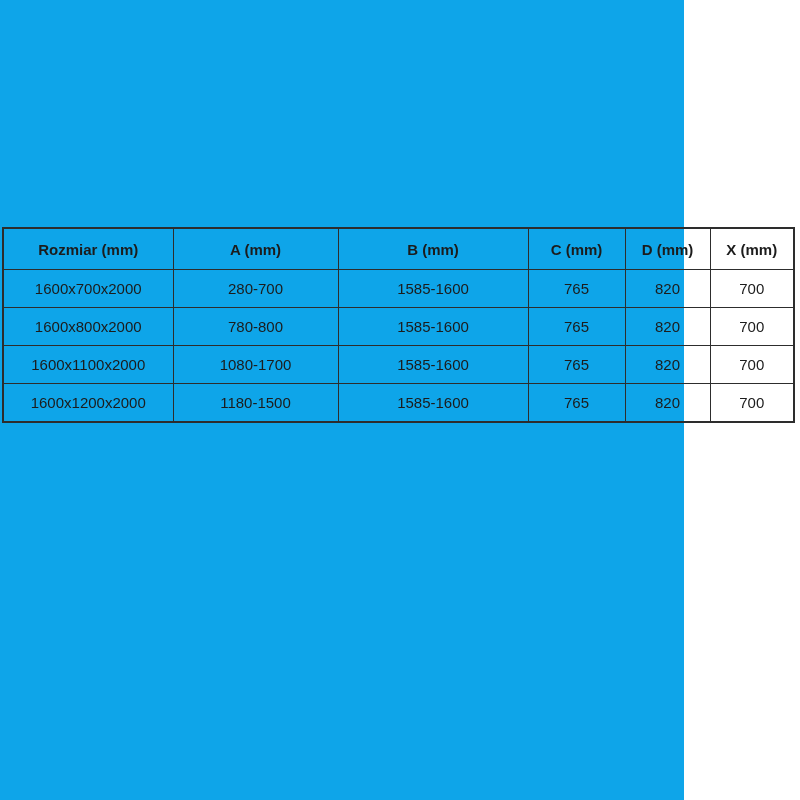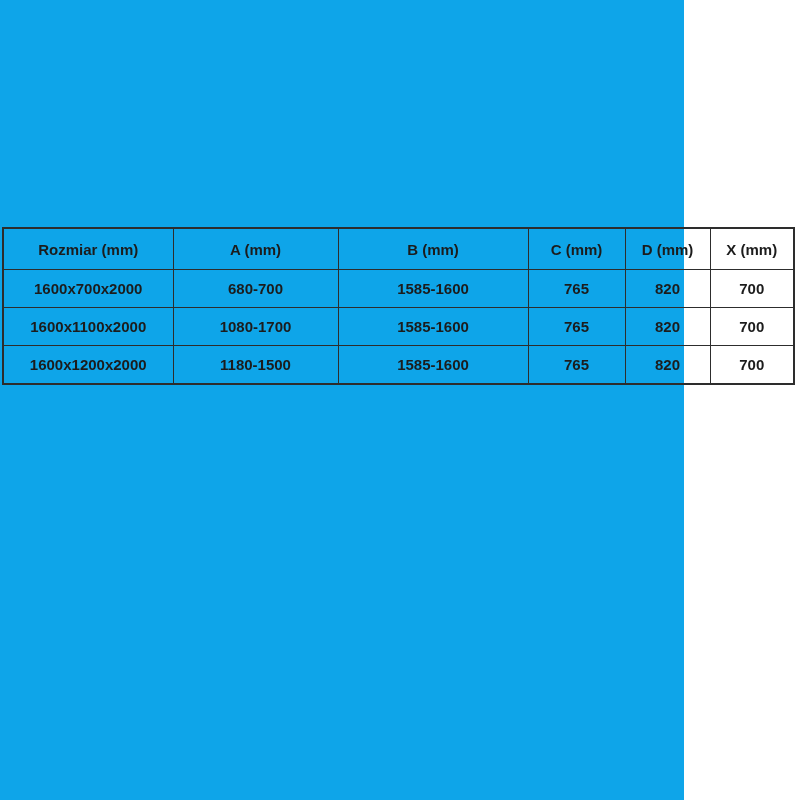--- a/index.html
+++ b/index.html
@@ -33,21 +33,21 @@
     padding: 0;
     overflow: hidden;
     white-space: nowrap;
   }
   table.dim-table thead th {
     height: 40px;
     font-weight: bold;
   }
   table.dim-table tbody td {
     height: 37px;
-    font-weight: bold;
+    font-weight: normal;
   }
   
   col.c-rozmiar { width: 170px; }
   col.c-a       { width: 165px; }
   col.c-b       { width: 190px; }
   col.c-c       { width: 97px; }
   col.c-d       { width: 85px; }
   col.c-x       { width: 84px; }
 </style>
 </head>
@@ -69,21 +69,29 @@
           <th>A (mm)</th>
           <th>B (mm)</th>
           <th>C (mm)</th>
           <th>D (mm)</th>
           <th>X (mm)</th>
         </tr>
     </thead>
     <tbody id="table-body">
         <tr>
           <td>1600x700x2000</td>
-          <td>680-700</td>
+          <td>280-700</td>
+          <td>1585-1600</td>
+          <td>765</td>
+          <td>820</td>
+          <td>700</td>
+        </tr>
+        <tr>
+          <td>1600x800x2000</td>
+          <td>780-800</td>
           <td>1585-1600</td>
           <td>765</td>
           <td>820</td>
           <td>700</td>
         </tr>
         <tr>
           <td>1600x1100x2000</td>
           <td>1080-1700</td>
           <td>1585-1600</td>
           <td>765</td>

